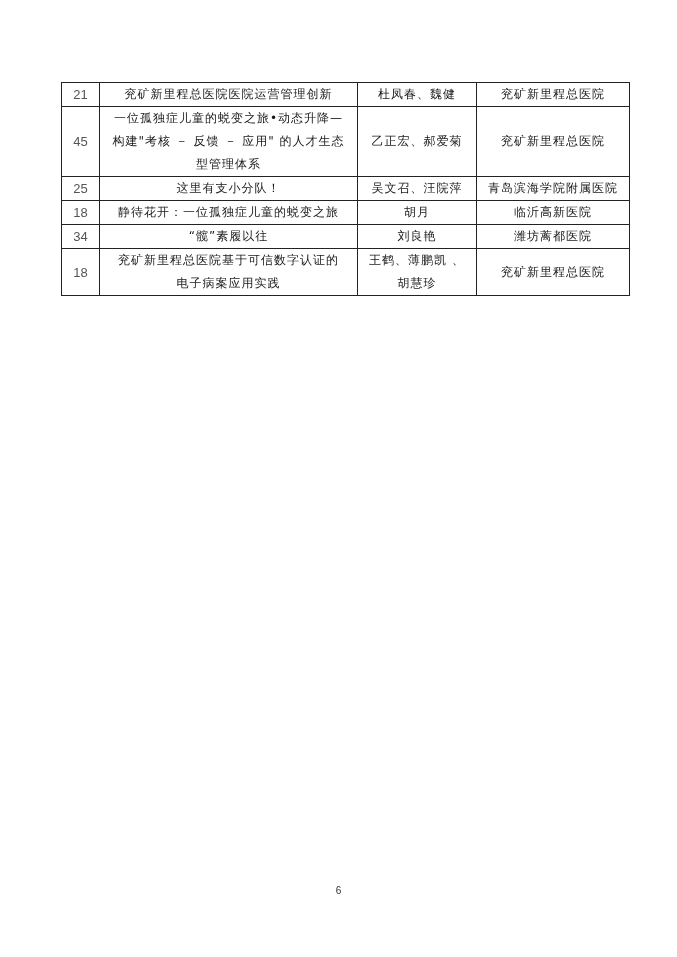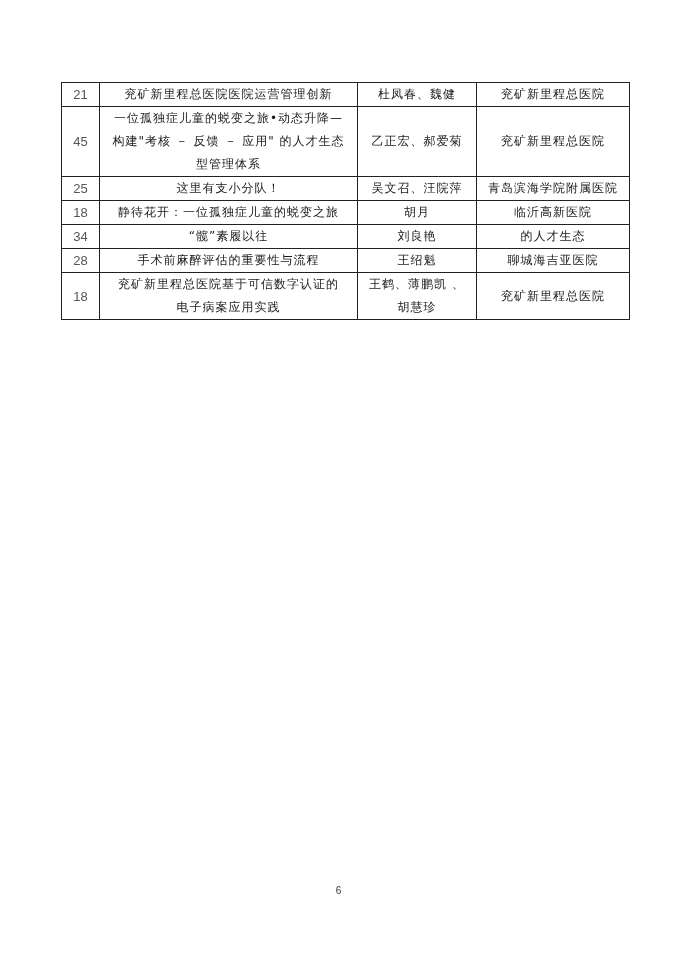--- a/index.html
+++ b/index.html
@@ -62,27 +62,21 @@
     <tr style="height:23px">
       <td class="num">18</td>
       <td class="title-cell">静待花开：一位孤独症儿童的蜕变之旅</td>
       <td class="title-cell">胡月</td>
       <td>临沂高新医院</td>
     </tr>
     <tr style="height:23px">
       <td class="num">34</td>
       <td class="title-cell">“髋”素履以往</td>
       <td class="title-cell">刘良艳</td>
-      <td>的人才生态</td>
-    </tr>
-    <tr style="height:23px">
-      <td class="num">28</td>
-      <td class="title-cell">手术前麻醉评估的重要性与流程</td>
-      <td class="title-cell">王绍魁</td>
-      <td>聊城海吉亚医院</td>
+      <td>潍坊蓠都医院</td>
     </tr>
     <tr style="height:46px">
       <td class="num">18</td>
       <td class="title-cell">兖矿新里程总医院基于可信数字认证的
 电子病案应用实践</td>
       <td class="title-cell">王鹤、薄鹏凯 、
 胡慧珍</td>
       <td>兖矿新里程总医院</td>
     </tr>
   </tbody>

